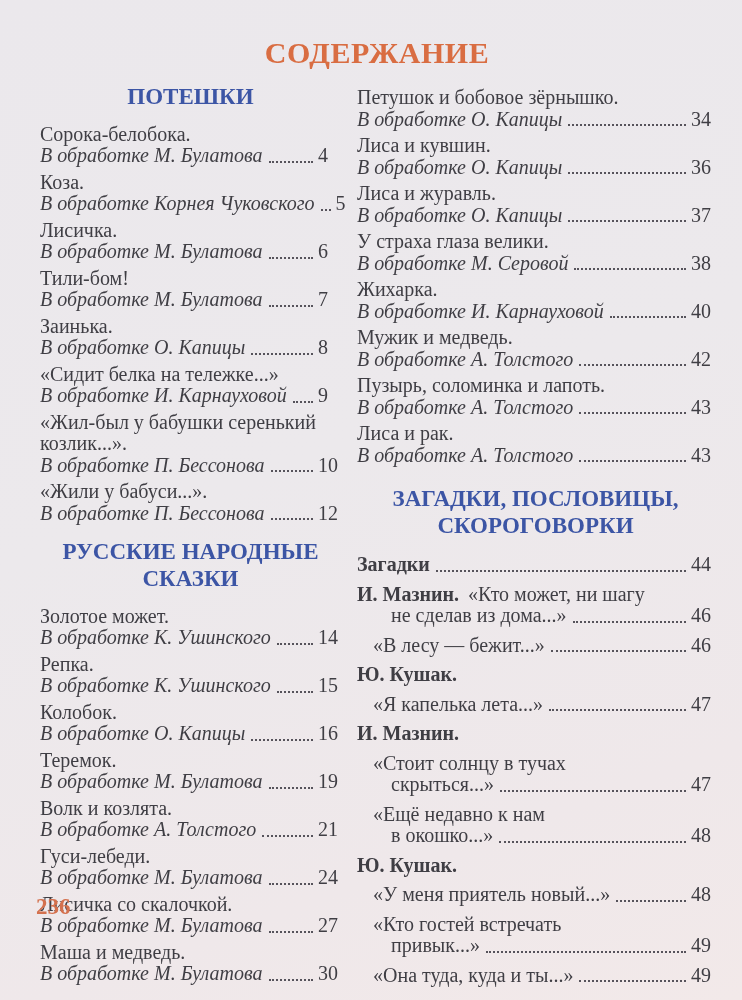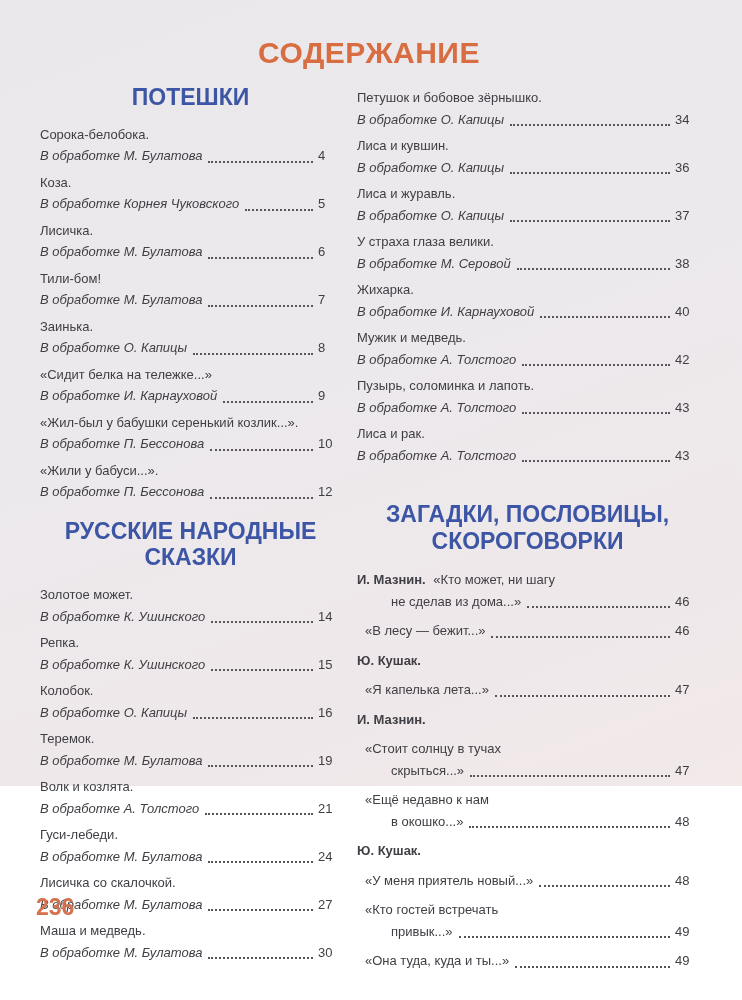--- a/index.html
+++ b/index.html
@@ -1,45 +1,45 @@
 <!DOCTYPE html>
 <html><head>
 <meta charset="utf-8">
 <style>
   html,body{margin:0;padding:0;}
   body{width:742px;height:1000px;overflow:hidden;}
   .page{
-    position:relative;width:742px;height:786px;box-sizing:border-box;
-    padding:36px 44px 0 40px;
+    position:relative;width:742px;height:1000px;box-sizing:border-box;
+    padding:36px 28px 0 40px;
     background:linear-gradient(160deg,#ebe8ec 0%,#ece9ec 45%,#efe8ea 80%,#f2e9e9 100%);
-    font-family:Liberation Sans, sans-serif;color:#3f3e44;
+    font-family:Liberation Serif, serif;color:#3f3e44;
   }
   .main-title{
     margin:0 0 14px 0;text-align:center;font-size:30px;font-weight:bold;
     color:#d96d42;letter-spacing:0.5px;
   }
   .columns{display:flex;gap:16px;}
   .col-left{width:301px;flex:none;}
   .col-right{flex:1;padding-top:3px;}
   .section-heading{
     margin:0 0 13px 0;text-align:center;font-size:23px;line-height:1.16;
     font-weight:bold;color:#3c55a5;
   }
   .heading-skazki{margin-top:15px;}
-  .heading-zagadki{margin-top:35px;margin-bottom:15px;}
-  .entry{margin-bottom:5px;font-size:13px;line-height:21.5px;}
+  .heading-zagadki{margin-top:20px;margin-bottom:15px;}
+  .entry{margin-bottom:5px;font-size:20px;line-height:21.5px;}
   .zentry{margin-bottom:8px;}
   .entry-title{text-align:left;}
   .sub{display:flex;align-items:flex-end;}
   .ed{font-style:italic;white-space:nowrap;}
   .leader{flex:1 1 auto;min-width:10px;border-bottom:2px dotted #56535b;margin:0 5px 4px 6px;}
   .num{flex:none;min-width:23px;text-align:left;}
   .b{font-weight:bold;}
   .aq{margin-left:4px;}
-  .q{margin-left:8px;}
+  .q{margin-left:16px;}
   .qc{margin-left:34px;}
   .footer-folio{
     position:absolute;left:36px;top:894px;font-size:23px;font-weight:bold;color:#d4714e;
   }
 </style>
 </head>
 <body>
 
 <div class="page">
   <h1 class="main-title">СОДЕРЖАНИЕ</h1>
@@ -244,20 +244,25 @@
         <div class="entry-title">Лиса и рак.</div>
         <div class="sub">
           <span class="ed">В обработке А. Толстого</span>
           <span class="leader"></span>
           <span class="num">43</span>
         </div>
       </div>
 
       <h2 class="section-heading heading-zagadki">ЗАГАДКИ, ПОСЛОВИЦЫ, СКОРОГОВОРКИ</h2>
 
+      <div class="entry zentry sub">
+        <span class="b">Загадки</span>
+        <span class="leader"></span>
+        <span class="num">44</span>
+      </div>
 
       <div class="entry zentry">
         <div class="entry-title">
           <span class="b">И. Мазнин.</span>
           <span class="aq">«Кто может, ни шагу</span>
         </div>
         <div class="sub qc">
           <span>не сделав из дома...»</span>
           <span class="leader"></span>
           <span class="num">46</span>

